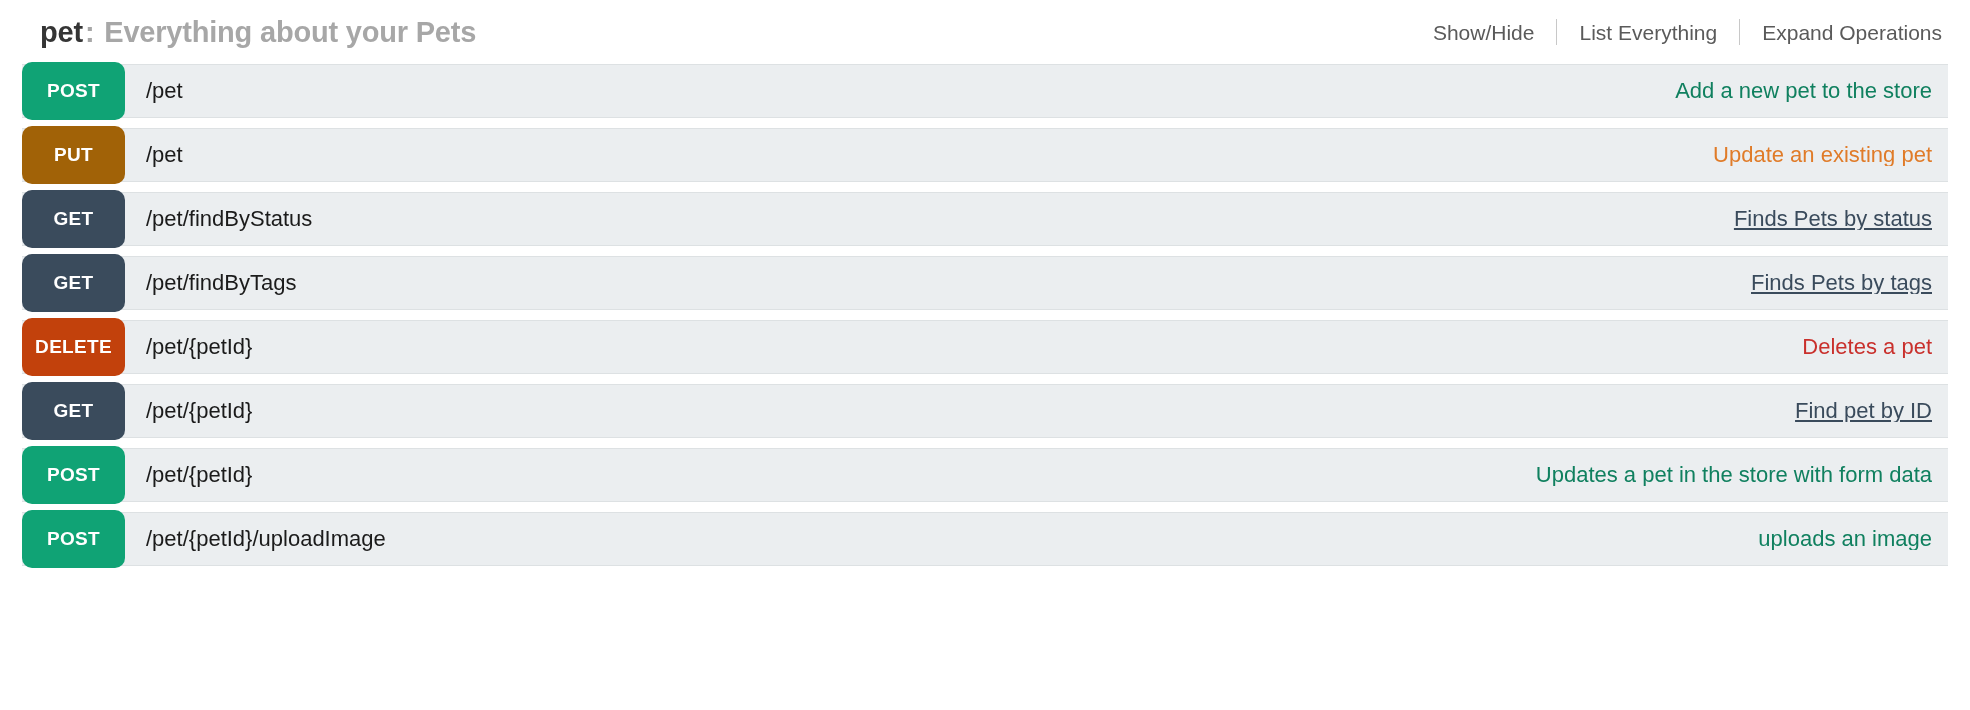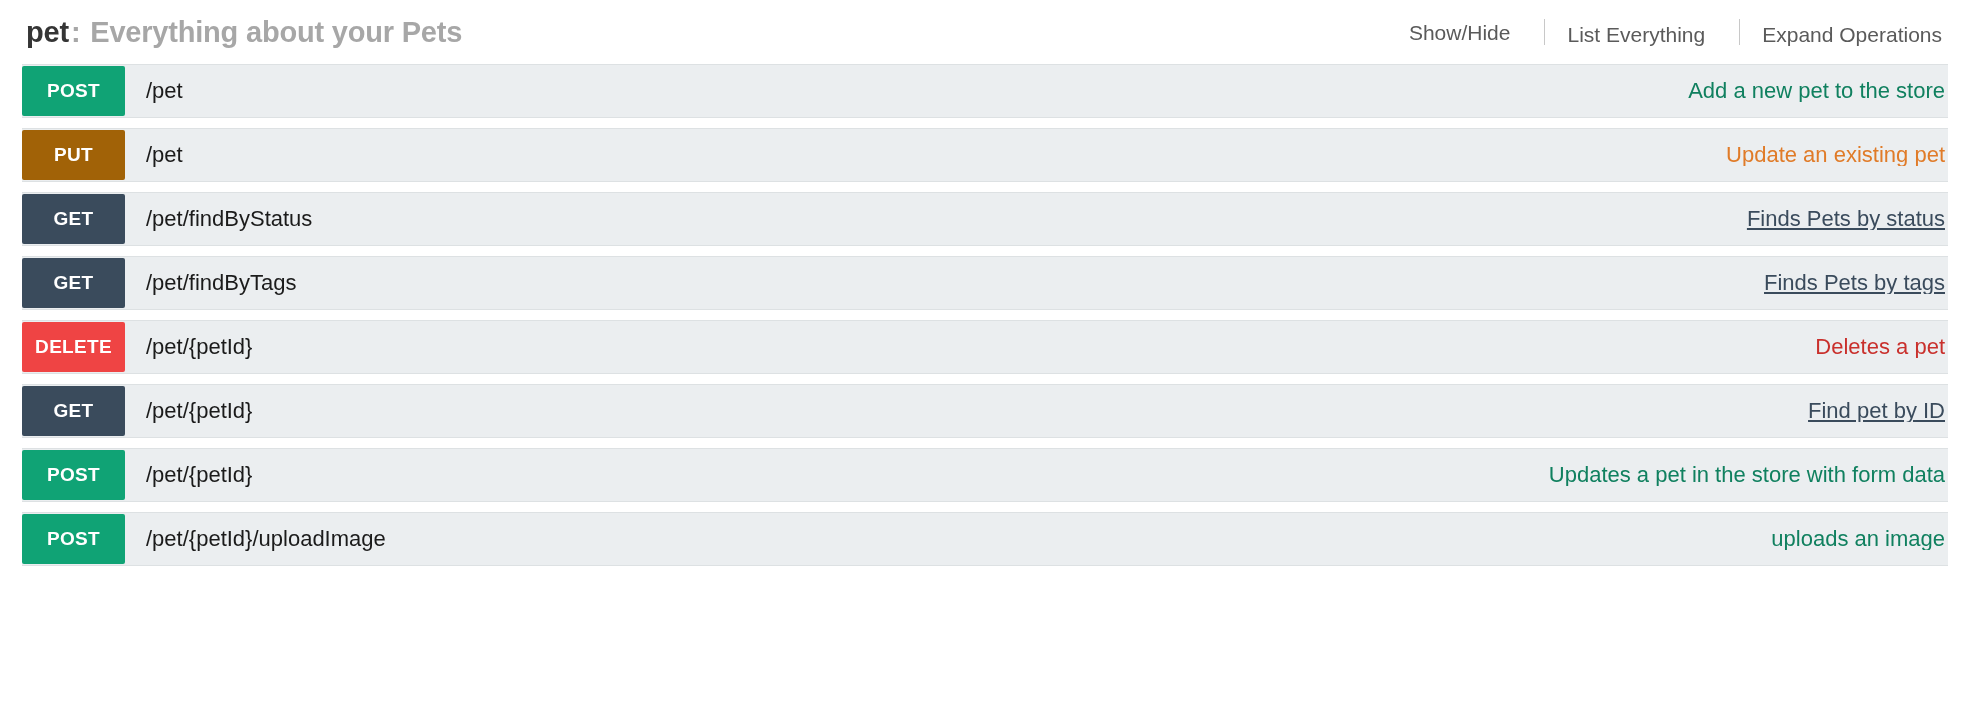--- a/index.html
+++ b/index.html
@@ -29,20 +29,21 @@
     justify-content: space-between;
     padding: 0 6px 0 4px;
     box-sizing: border-box;
   }
   .resource-title {
     font-size: 29px;
     font-weight: bold;
     line-height: 1;
     white-space: nowrap;
     letter-spacing: -0.2px;
+    margin-left: 14px;
   }
   .resource-title .tag-name {
     color: #353535;
   }
   .resource-title .tag-sep {
     color: #a7a7a7;
     font-weight: bold;
     padding: 0 2px;
   }
   .resource-title .tag-desc {
@@ -53,22 +54,21 @@
   .resource-options {
     display: flex;
     align-items: center;
     list-style: none;
     margin: 0;
     padding: 0;
     white-space: nowrap;
   }
   .resource-options li {
     display: flex;
-    align-items: flex-end;
-    margin-left: 12px;
+    align-items: center;
   }
   .resource-options li + li::before {
     content: "";
     display: inline-block;
     width: 1px;
     height: 26px;
     background: #c8c8c8;
     margin: 0 22px;
   }
   .resource-options a {
@@ -93,50 +93,50 @@
     border-top: 1px solid #dde1e3;
     border-bottom: 1px solid #dde1e3;
     box-sizing: border-box;
     display: flex;
     align-items: center;
     cursor: pointer;
   }
   .http-method {
     flex: 0 0 auto;
     width: 103px;
-    height: 50px;
+    height: 58px;
     margin: 0 0 0 0;
-    border-radius: 2px;
+    border-radius: 10px;
     display: flex;
     align-items: center;
     justify-content: center;
     color: #ffffff;
     font-size: 19px;
     font-weight: bold;
     letter-spacing: 0.3px;
     text-transform: uppercase;
     user-select: none;
   }
   .method-post   { background: #10a375; }
   .method-put    { background: #a16207; }
   .method-get    { background: #3a4b5c; }
-  .method-delete { background: #ef4444; }
+  .method-delete { background: #c2410c; }
 
   .op-path {
     flex: 0 0 auto;
     padding-left: 21px;
     font-size: 22px;
     color: #1b1b1b;
     line-height: 1;
     white-space: nowrap;
   }
   .op-summary {
     flex: 1 1 auto;
     text-align: right;
-    padding-right: 3px;
+    padding-right: 16px;
     font-size: 22px;
     line-height: 1;
     white-space: nowrap;
     overflow: hidden;
     text-overflow: ellipsis;
   }
   .sum-post   { color: #10805f; }
   .sum-put    { color: #e07b28; }
   .sum-get    { color: #3a4b5c; text-decoration: underline; }
   .sum-delete { color: #c9302c; }

